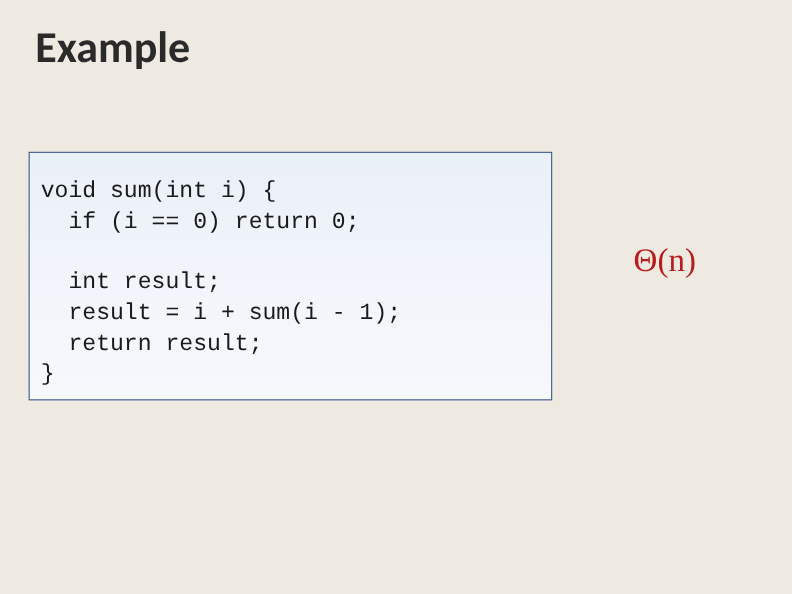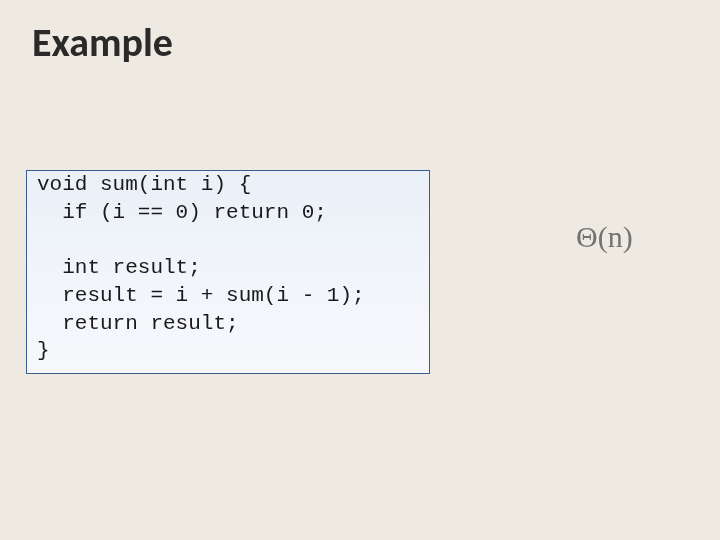--- a/index.html
+++ b/index.html
@@ -22,42 +22,41 @@
     left: 32px;
     top: 18px;
     font-size: 40px;
     color: #2a2a2a;
     font-weight: 700;
   }
   .codebox {
     position: absolute;
     left: 26px;
     top: 138px;
-    width: 404px;
+    width: 476px;
     box-sizing: border-box;
     border: 1px solid #3b5a8f;
     background: linear-gradient(to bottom, #eaf0f8 0%, #f2f5fb 55%, #f7f8fc 100%);
-    padding: 0 10px 8px 10px;
-    margin-top: 32px;
+    padding: 22px 10px 8px 10px;
   }
   .codebox pre {
     margin: 0;
     font-family: Consolas, "Courier New", monospace;
     font-size: 21px;
     line-height: 1.32;
     color: #1a1a1a;
     white-space: pre;
   }
   .complexity {
     position: absolute;
     left: 576px;
     top: 220px;
     font-family: "Times New Roman", Georgia, serif;
     font-size: 30px;
-    color: #737373;
+    color: #b91c1c;
   }
 </style>
 </head>
 <body>
 
 <div class="slide">
   <div class="title">Example</div>
 
   <div class="codebox">
     <pre>void sum(int i) {

